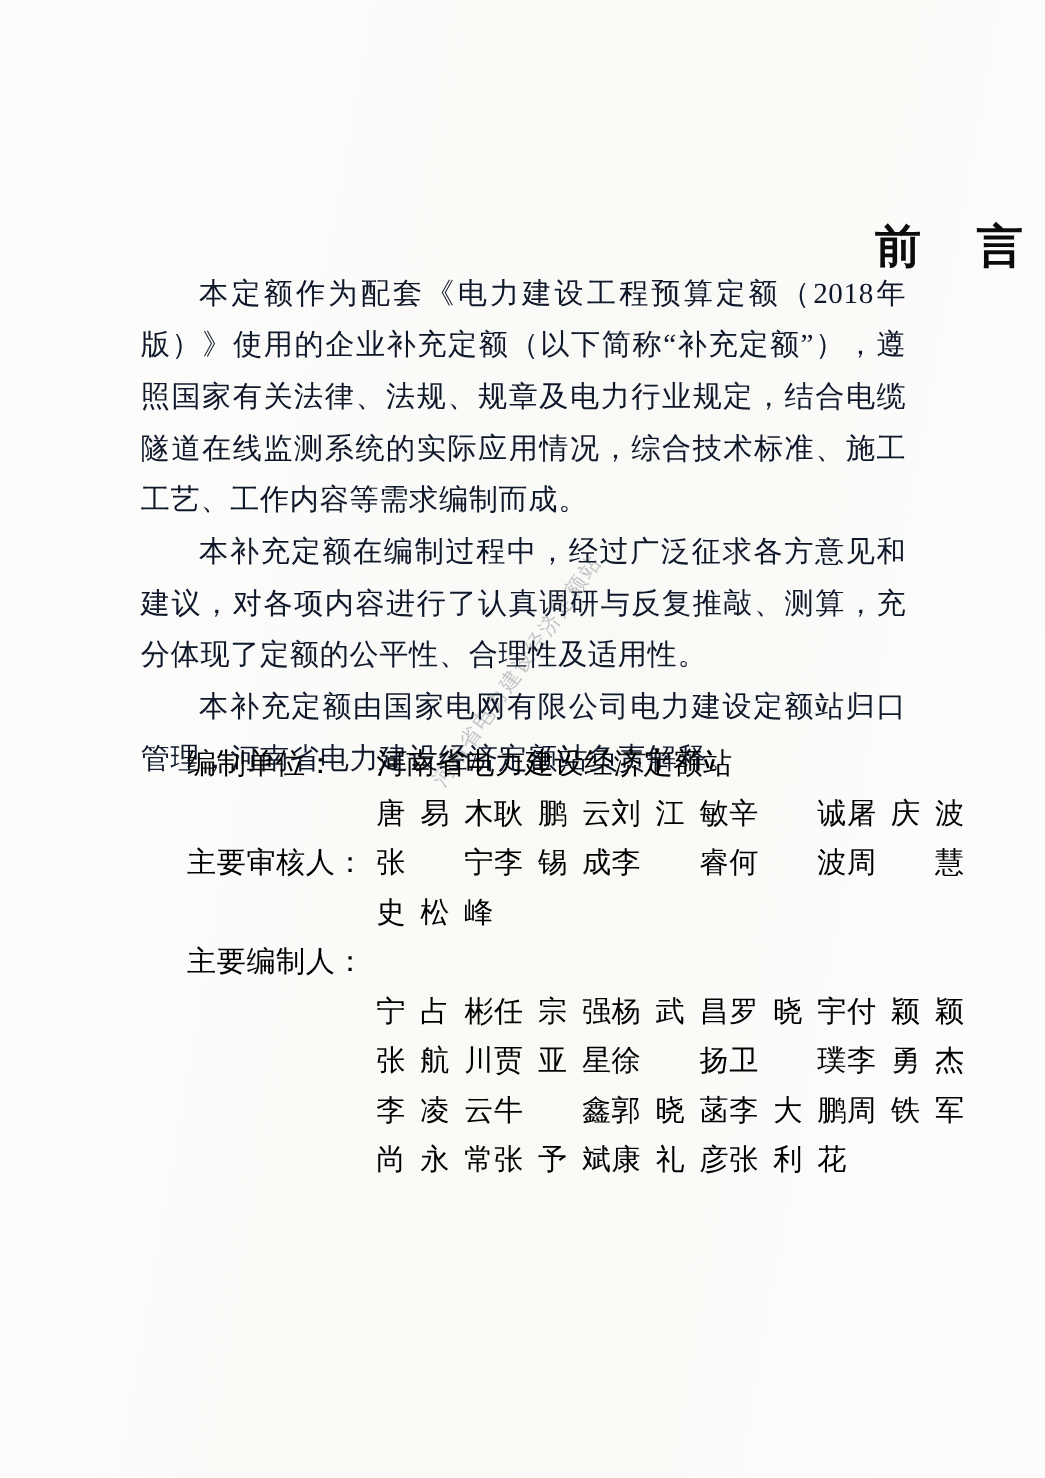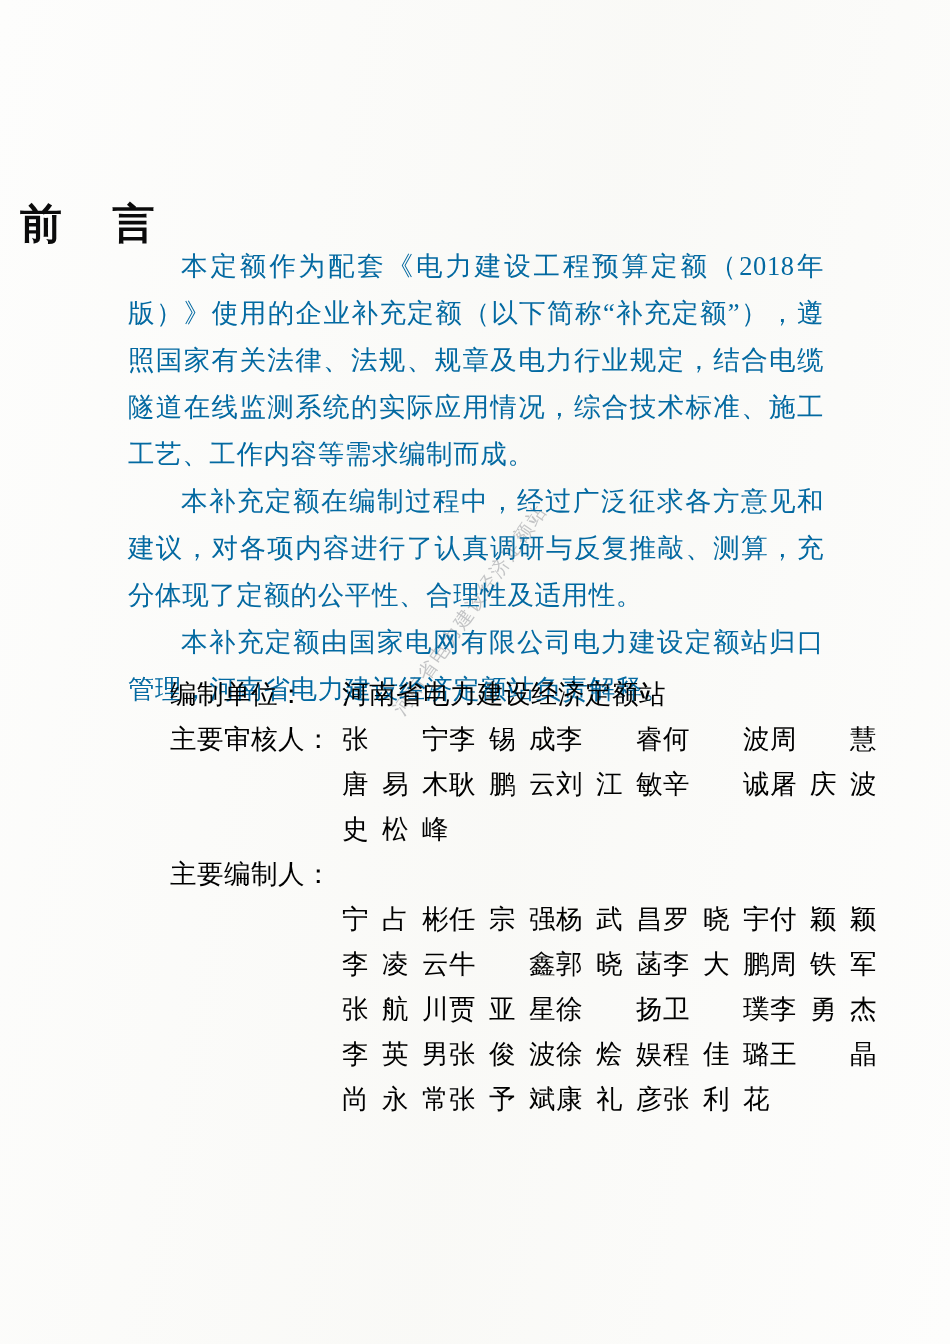--- a/index.html
+++ b/index.html
@@ -44,21 +44,21 @@
     pointer-events: none;
     user-select: none;
   }
 
   
   .doc-title {
     position: absolute;
     top: 168px;
     left: 0;
     width: 950px;
-    text-align: left;
+    text-align: right;
     font-size: 42px;
     font-weight: bold;
     letter-spacing: 20px;
     text-indent: 20px;
     font-family: "Liberation Serif", "DejaVu Serif", serif;
     color: #0b0b0b;
   }
 
   
   .body-block {
@@ -70,21 +70,21 @@
 
   p.para {
     margin: 0;
     font-size: 26.5px;
     line-height: 47px;
     text-indent: 53px;
     text-align: justify;
     text-align-last: left;
     text-justify: inter-character;
     letter-spacing: 0.6px;
-    color: #0369a1;
+    color: #0f172a;
   }
 
   
   .credits {
     position: absolute;
     left: 170px;
     top: 672px;
     width: 680px;
     font-size: 26.5px;
     line-height: 45px;
@@ -156,52 +156,48 @@
 
     <div class="credit-group">
       <div class="credit-row">
         <span class="credit-label">编制单位：</span>
         <span class="credit-value unit-line">河南省电力建设经济定额站</span>
       </div>
     </div>
 
     <div class="credit-group">
       <div class="credit-row">
+        <span class="credit-label"></span>
+        <span class="credit-value"><span class="name-cell"><span>唐易木</span></span><span class="name-cell"><span>耿鹏云</span></span><span class="name-cell"><span>刘江敏</span></span><span class="name-cell"><span>辛诚</span></span><span class="name-cell"><span>屠庆波</span></span></span>
+      </div>
+      <div class="credit-row">
         <span class="credit-label">主要审核人：</span>
         <span class="credit-value"><span class="name-cell"><span>张宁</span></span><span class="name-cell"><span>李锡成</span></span><span class="name-cell"><span>李睿</span></span><span class="name-cell"><span>何波</span></span><span class="name-cell"><span>周慧</span></span></span>
       </div>
       <div class="credit-row">
         <span class="credit-label"></span>
-        <span class="credit-value"><span class="name-cell"><span>唐易木</span></span><span class="name-cell"><span>耿鹏云</span></span><span class="name-cell"><span>刘江敏</span></span><span class="name-cell"><span>辛诚</span></span><span class="name-cell"><span>屠庆波</span></span></span>
-      </div>
-      <div class="credit-row">
-        <span class="credit-label"></span>
         <span class="credit-value"><span class="name-cell"><span>史松峰</span></span></span>
       </div>
     </div>
 
     <div class="credit-group">
       <div class="credit-row">
         <span class="credit-label">主要编制人：</span>
       </div>
       <div class="credit-row">
         <span class="credit-label"></span>
         <span class="credit-value"><span class="name-cell"><span>宁占彬</span></span><span class="name-cell"><span>任宗强</span></span><span class="name-cell"><span>杨武昌</span></span><span class="name-cell"><span>罗晓宇</span></span><span class="name-cell"><span>付颖颖</span></span></span>
       </div>
       <div class="credit-row">
         <span class="credit-label"></span>
+        <span class="credit-value"><span class="name-cell"><span>张航川</span></span><span class="name-cell"><span>贾亚星</span></span><span class="name-cell"><span>徐扬</span></span><span class="name-cell"><span>卫璞</span></span><span class="name-cell"><span>李勇杰</span></span></span>
+      </div>
+      <div class="credit-row">
+        <span class="credit-label"></span>
         <span class="credit-value"><span class="name-cell"><span>李凌云</span></span><span class="name-cell"><span>牛鑫</span></span><span class="name-cell"><span>郭晓菡</span></span><span class="name-cell"><span>李大鹏</span></span><span class="name-cell"><span>周铁军</span></span></span>
-      </div>
-      <div class="credit-row">
-        <span class="credit-label"></span>
-        <span class="credit-value"><span class="name-cell"><span>张航川</span></span><span class="name-cell"><span>贾亚星</span></span><span class="name-cell"><span>徐扬</span></span><span class="name-cell"><span>卫璞</span></span><span class="name-cell"><span>李勇杰</span></span></span>
-      </div>
-      <div class="credit-row">
-        <span class="credit-label"></span>
-        <span class="credit-value"><span class="name-cell"><span>李英男</span></span><span class="name-cell"><span>张俊波</span></span><span class="name-cell"><span>徐烩娱</span></span><span class="name-cell"><span>程佳璐</span></span><span class="name-cell"><span>王晶</span></span></span>
       </div>
       <div class="credit-row">
         <span class="credit-label"></span>
         <span class="credit-value"><span class="name-cell"><span>尚永常</span></span><span class="name-cell"><span>张予斌</span></span><span class="name-cell"><span>康礼彦</span></span><span class="name-cell"><span>张利花</span></span></span>
       </div>
     </div>
 
   </div>
 </div>
 

